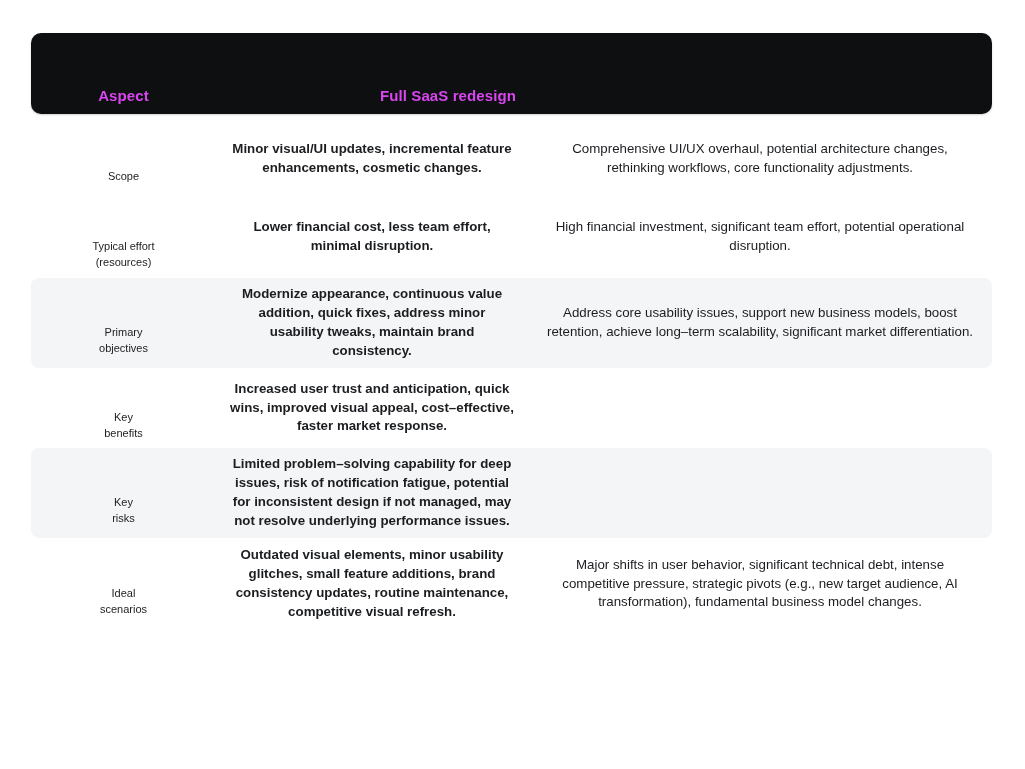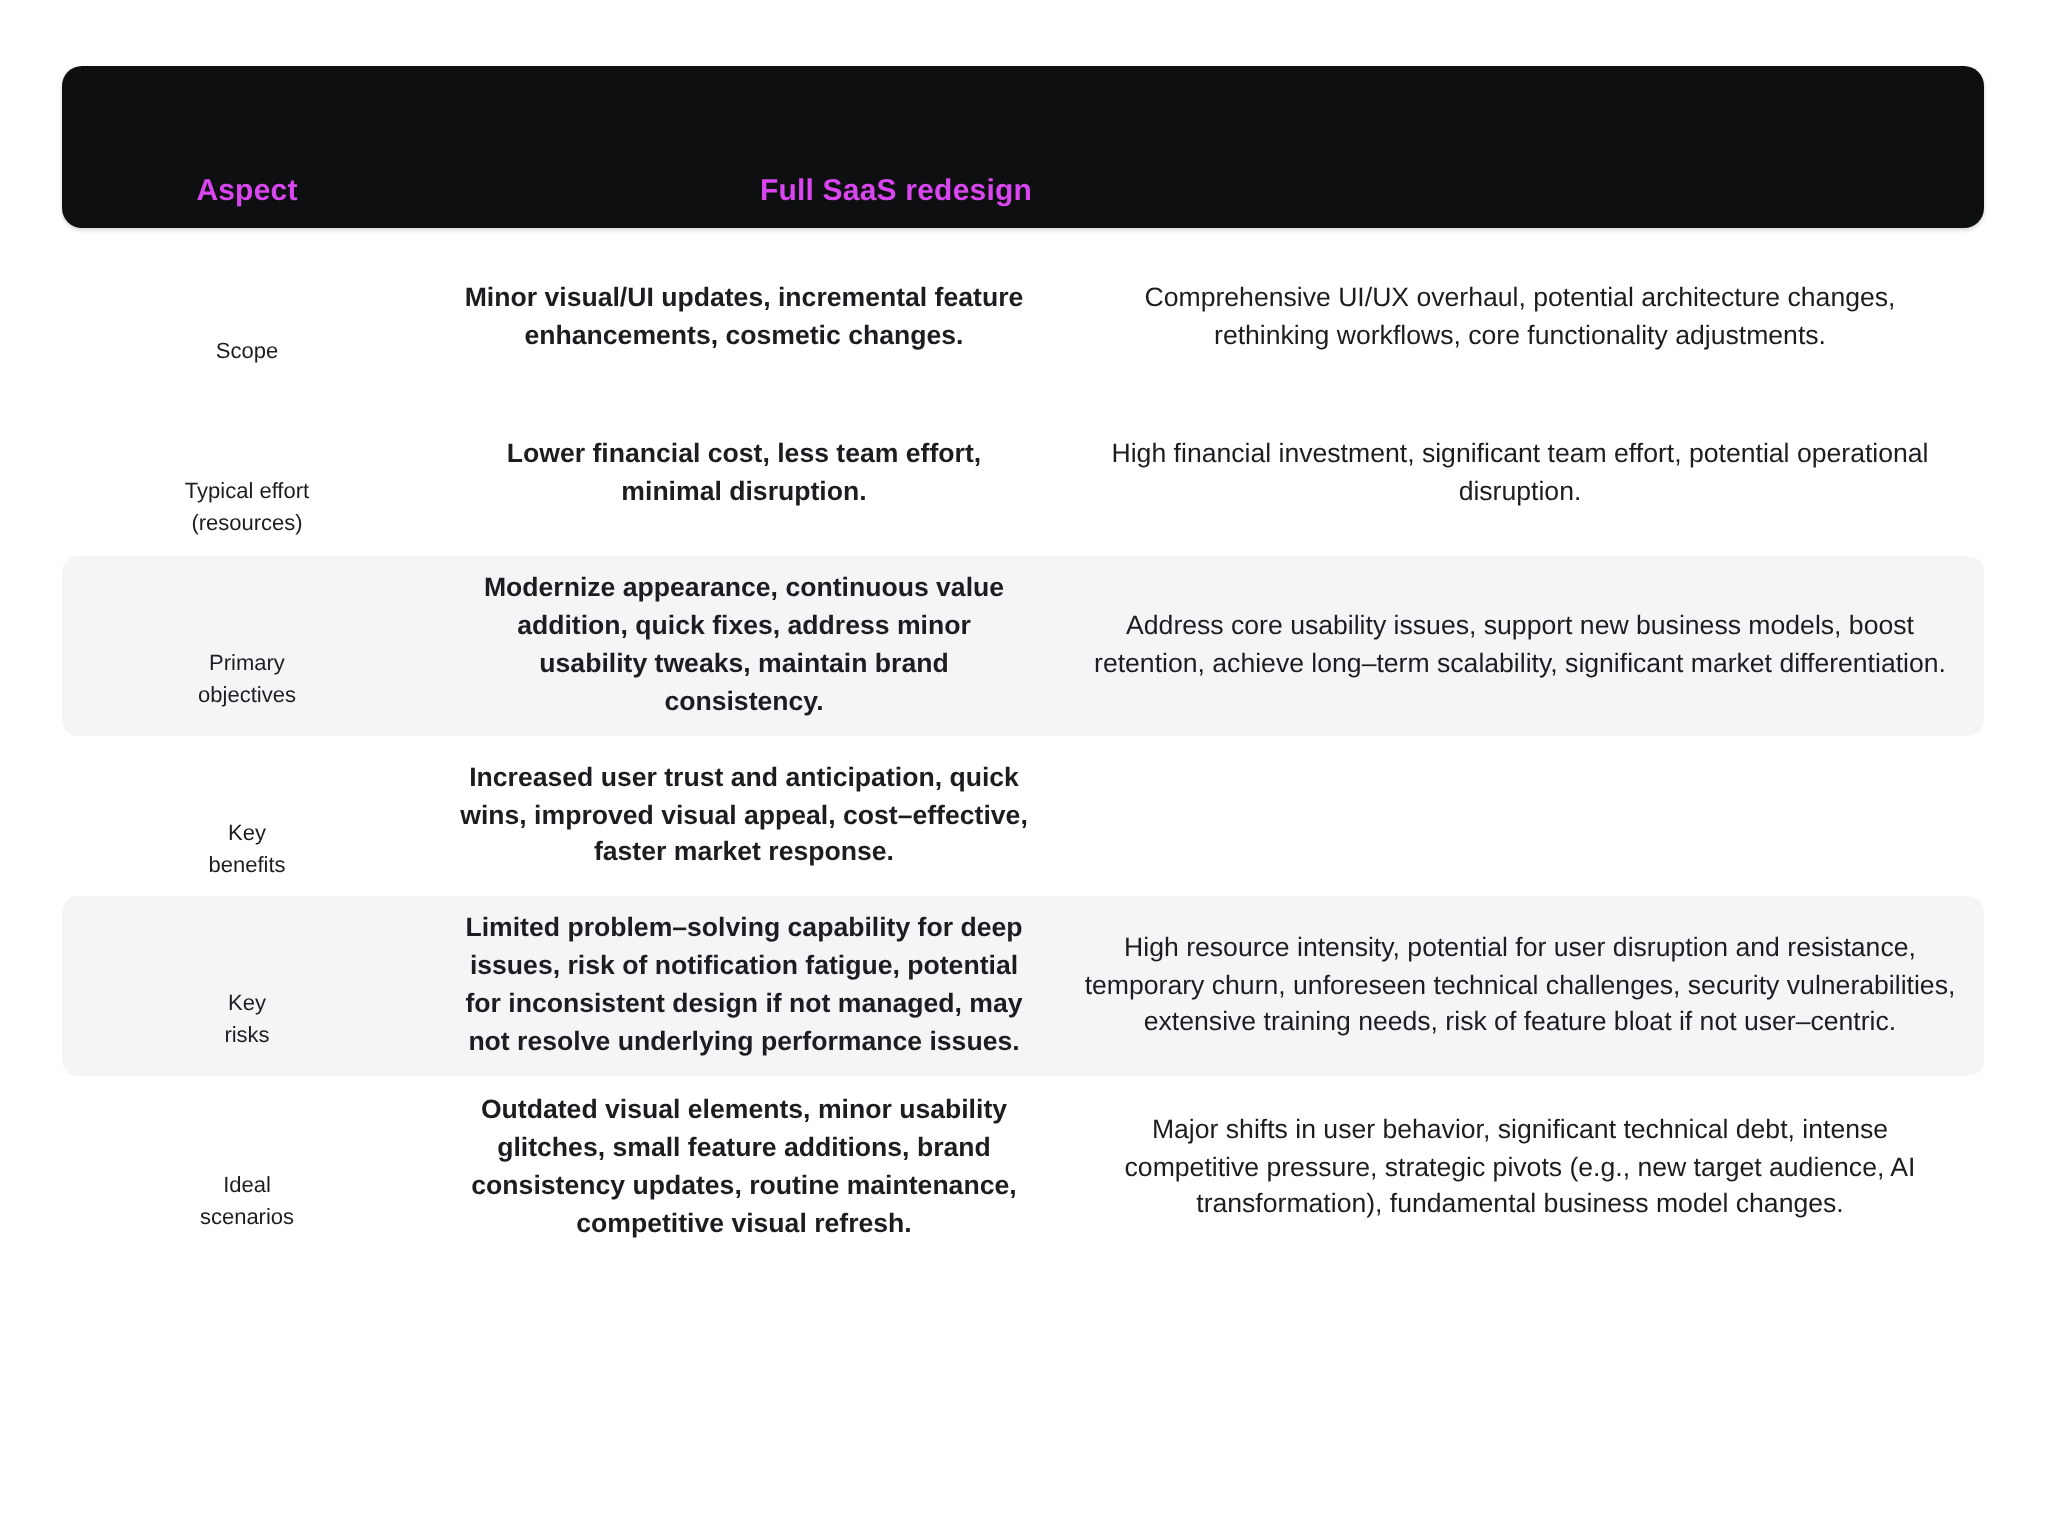--- a/index.html
+++ b/index.html
@@ -112,21 +112,20 @@
   <div class="table-row r5">
     <div class="cell aspect col-aspect">Key
 benefits</div>
     <div class="cell col-facelift">Increased user trust and anticipation, quick wins, improved visual appeal, cost–effective, faster market response.</div>
   </div>
 
   <div class="table-row r6 shaded">
     <div class="cell aspect col-aspect">Key
 risks</div>
     <div class="cell col-facelift">Limited problem–solving capability for deep issues, risk of notification fatigue, potential for inconsistent design if not managed, may not resolve underlying performance issues.</div>
-    <div class="cell col-redesign">High resource intensity, potential for user disruption and resistance, temporary churn, unforeseen technical challenges, security vulnerabilities, extensive training needs, risk of feature bloat if not user–centric.</div>
   </div>
 
   <div class="table-row r7">
     <div class="cell aspect col-aspect">Ideal
 scenarios</div>
     <div class="cell col-facelift">Outdated visual elements, minor usability glitches, small feature additions, brand consistency updates, routine maintenance, competitive visual refresh.</div>
     <div class="cell col-redesign">Major shifts in user behavior, significant technical debt, intense competitive pressure, strategic pivots (e.g., new target audience, AI transformation), fundamental business model changes.</div>
   </div>
 
 </div>

